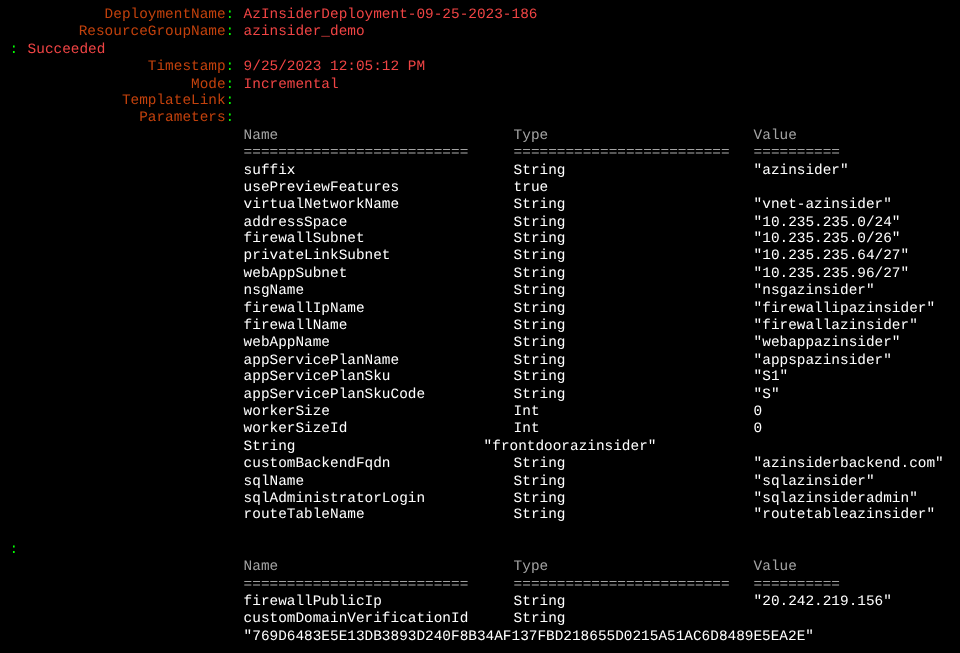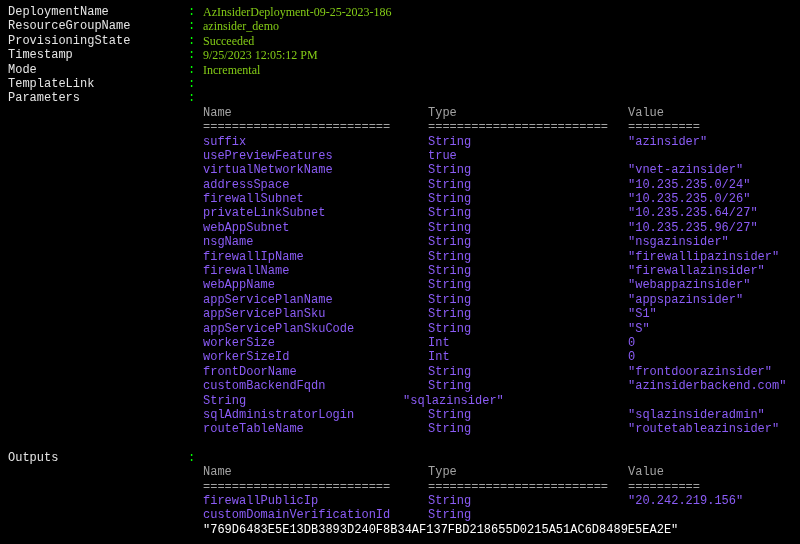--- a/index.html
+++ b/index.html
@@ -6,48 +6,47 @@
       background: #000;
       color: #fff;
       font-family: Consolas, 'Courier New', monospace;
       font-size: 12px;
       margin: 0;
       padding: 5px 8px;
       line-height: 1.2;
       white-space: nowrap;
     }
     .row { display: flex; }
-    .label { color: #e5e5e5; width: 180px; flex-shrink: 0; }
+    .label { color: #c2410c; width: 180px; flex-shrink: 0; text-align: right; }
     .colon { color: #00ff00; width: 15px; flex-shrink: 0; }
-    .value-green { color: #84cc16; font-family: Liberation Serif, serif; }
+    .value-green { color: #ef4444; }
     .table-area { margin-left: 195px; }
     .table-header { display: flex; color: #a3a3a3; }
     .col-name { width: 225px; }
     .col-type { width: 200px; }
     .col-value { flex: 1; }
     .params-table, .outputs-table { display: block; }
-    .trow { display: flex; color: #8b5cf6; }
+    .trow { display: flex; color: #ffffff; }
     .blank { height: 14px; }
     .longval { color: #fff; }
   </style>
 </head>
 <body>
 
 <div class="row">
   <span class="label">DeploymentName</span>
   <span class="colon">:</span>
   <span class="value-green">AzInsiderDeployment-09-25-2023-186</span>
 </div>
 <div class="row">
   <span class="label">ResourceGroupName</span>
   <span class="colon">:</span>
   <span class="value-green">azinsider_demo</span>
 </div>
 <div class="row">
-  <span class="label">ProvisioningState</span>
   <span class="colon">:</span>
   <span class="value-green">Succeeded</span>
 </div>
 <div class="row">
   <span class="label">Timestamp</span>
   <span class="colon">:</span>
   <span class="value-green">9/25/2023 12:05:12 PM</span>
 </div>
 <div class="row">
   <span class="label">Mode</span>
@@ -148,50 +147,49 @@
         <span class="col-name">workerSize</span>
         <span class="col-type">Int</span>
         <span class="col-value">0</span>
       </div>
       <div class="trow">
         <span class="col-name">workerSizeId</span>
         <span class="col-type">Int</span>
         <span class="col-value">0</span>
       </div>
       <div class="trow">
-        <span class="col-name">frontDoorName</span>
         <span class="col-type">String</span>
         <span class="col-value">"frontdoorazinsider"</span>
       </div>
       <div class="trow">
         <span class="col-name">customBackendFqdn</span>
         <span class="col-type">String</span>
         <span class="col-value">"azinsiderbackend.com"</span>
       </div>
       <div class="trow">
+        <span class="col-name">sqlName</span>
         <span class="col-type">String</span>
         <span class="col-value">"sqlazinsider"</span>
       </div>
       <div class="trow">
         <span class="col-name">sqlAdministratorLogin</span>
         <span class="col-type">String</span>
         <span class="col-value">"sqlazinsideradmin"</span>
       </div>
       <div class="trow">
         <span class="col-name">routeTableName</span>
         <span class="col-type">String</span>
         <span class="col-value">"routetableazinsider"</span>
       </div>
     </div>
 </div>
 
 <div class="blank"></div>
 
 <div class="row">
-  <span class="label">Outputs</span>
   <span class="colon">:</span>
 </div>
 
 <div class="table-area">
   <div class="table-header">
     <span class="col-name">Name</span>
     <span class="col-type">Type</span>
     <span class="col-value">Value</span>
   </div>
   <div class="table-header">

